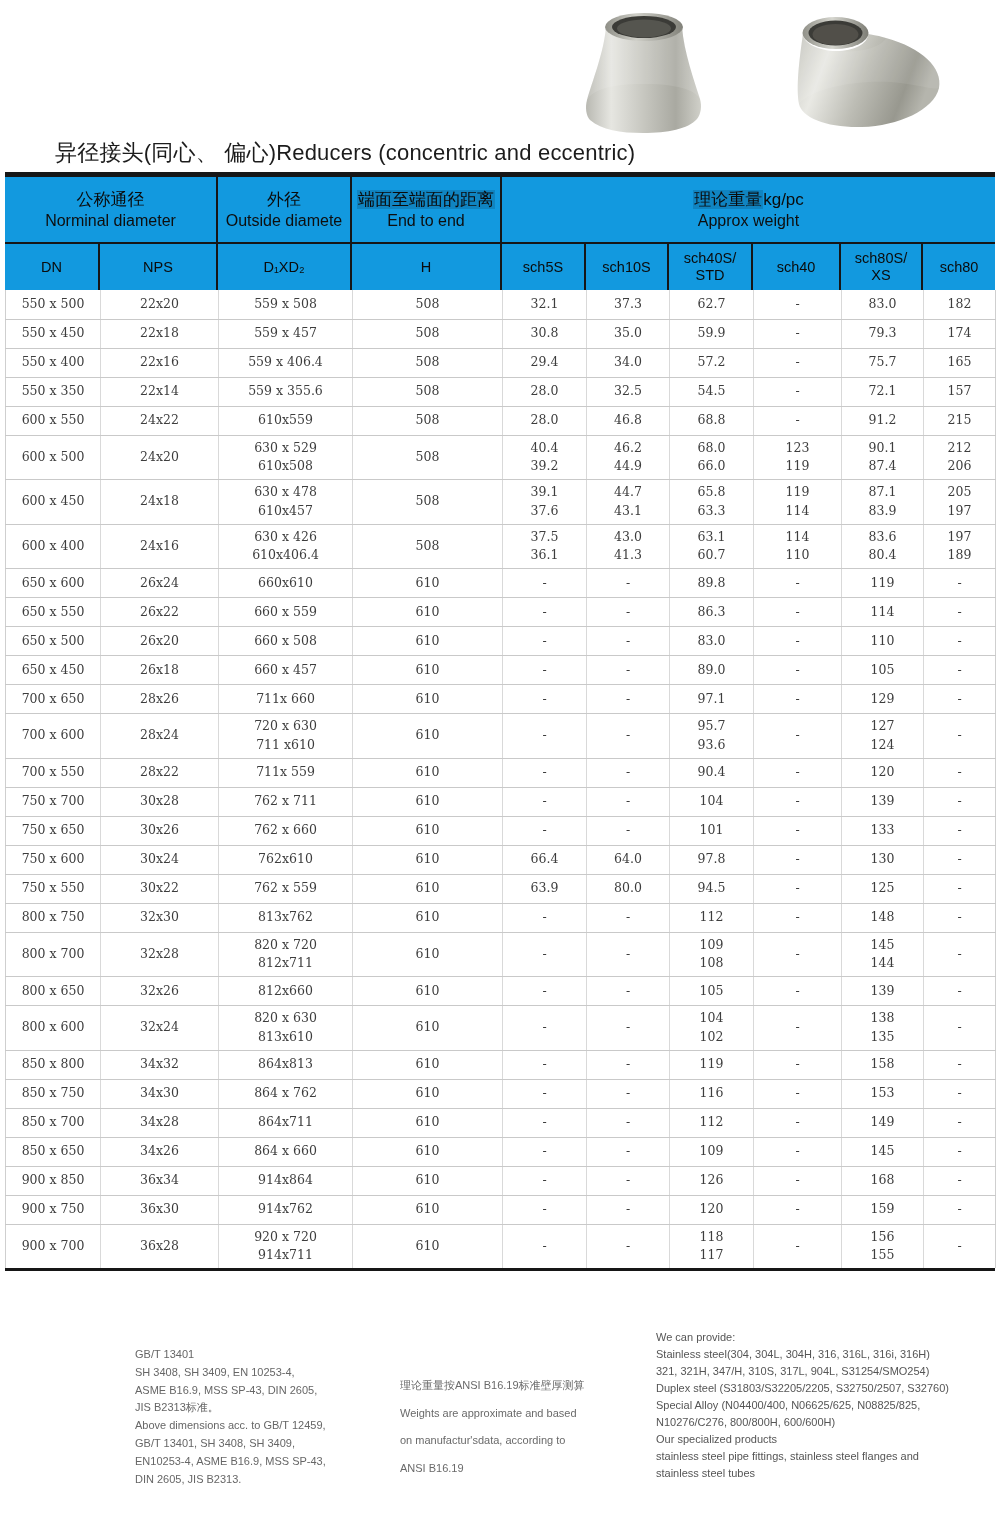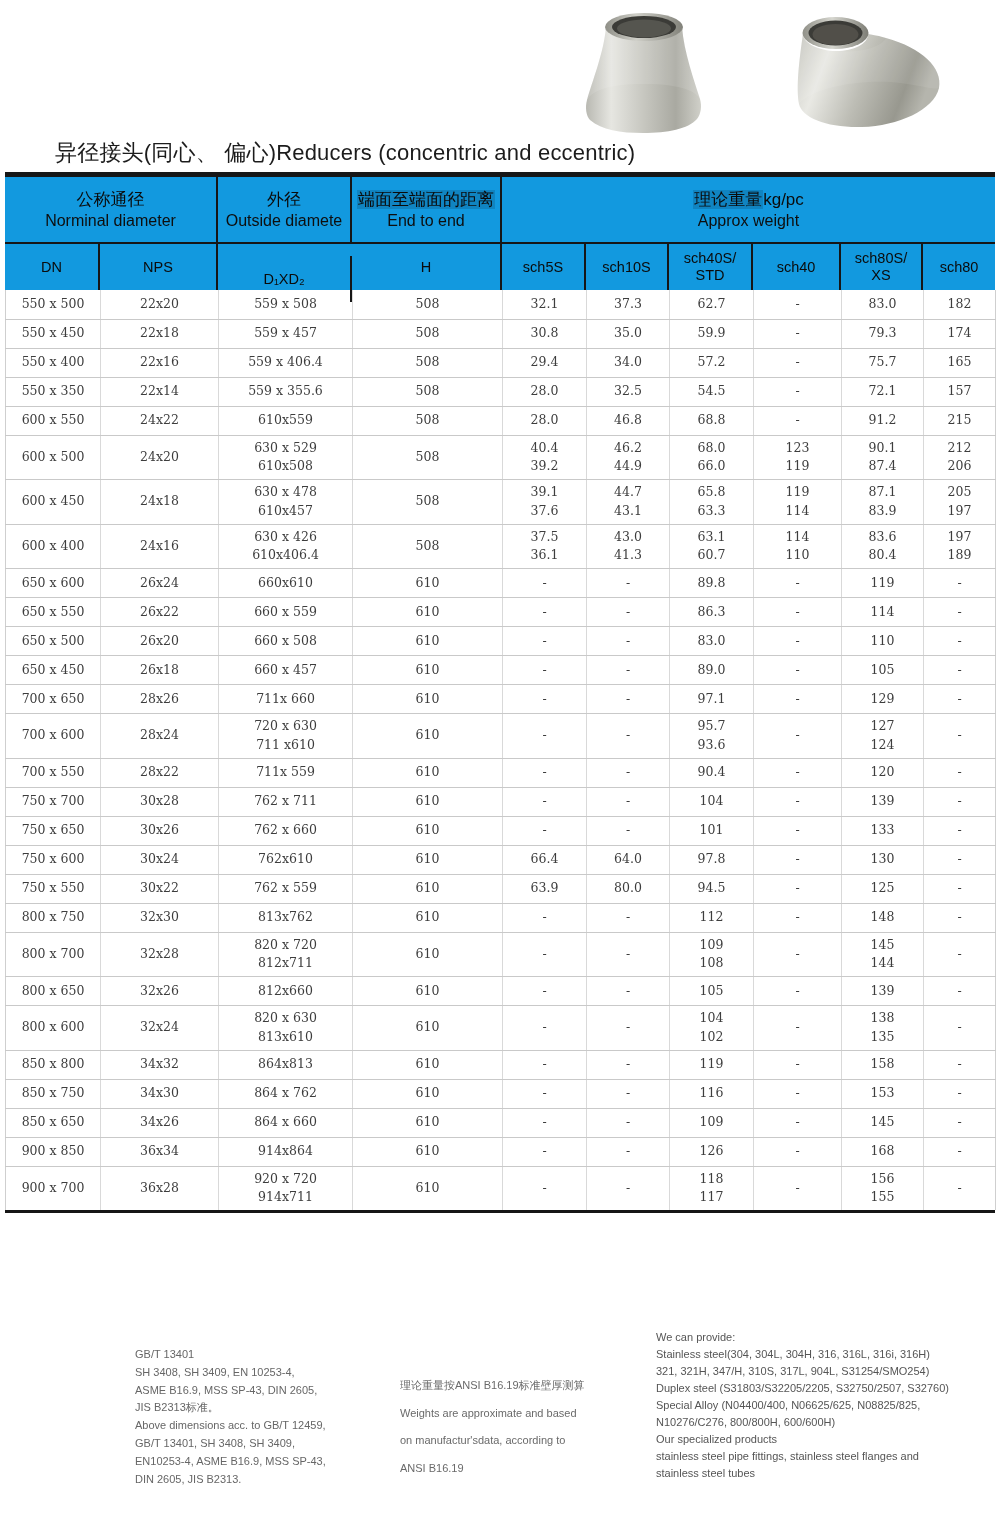--- a/index.html
+++ b/index.html
@@ -135,21 +135,21 @@
             <div class="gh-en">End to end</div>
           </div>
           <div class="gh-cell" style="width: 493px;">
             <div class="gh-zh"><span class="hl">理论重量</span><span>kg/pc</span></div>
             <div class="gh-en">Approx weight</div>
           </div>
         </div>
       <div class="ch-row">
           <div class="ch-cell" style="width: 95px; text-align: right;">DN</div>
           <div class="ch-cell" style="width: 118px;">NPS</div>
-          <div class="ch-cell" style="width: 134px; margin-top: 12px;">D₁XD₂</div>
+          <div class="ch-cell" style="width: 134px;">D₁XD₂</div>
           <div class="ch-cell" style="width: 150px;">H</div>
           <div class="ch-cell" style="width: 84px;">sch5S</div>
           <div class="ch-cell" style="width: 83px;">sch10S</div>
           <div class="ch-cell" style="width: 84px;">sch40S/
 STD</div>
           <div class="ch-cell" style="width: 88px;">sch40</div>
           <div class="ch-cell" style="width: 82px;">sch80S/
 XS</div>
           <div class="ch-cell" style="width: 72px;">sch80</div>
         </div>
@@ -492,20 +492,32 @@
             <td>864 x 762</td>
             <td>610</td>
             <td>-</td>
             <td>-</td>
             <td>116</td>
             <td>-</td>
             <td>153</td>
             <td>-</td>
           </tr>
           <tr>
+            <td>850 x 700</td>
+            <td>34x28</td>
+            <td>864x711</td>
+            <td>610</td>
+            <td>-</td>
+            <td>-</td>
+            <td>112</td>
+            <td>-</td>
+            <td>149</td>
+            <td>-</td>
+          </tr>
+          <tr>
             <td>850 x 650</td>
             <td>34x26</td>
             <td>864 x 660</td>
             <td>610</td>
             <td>-</td>
             <td>-</td>
             <td>109</td>
             <td>-</td>
             <td>145</td>
             <td>-</td>
@@ -513,20 +525,32 @@
           <tr>
             <td>900 x 850</td>
             <td>36x34</td>
             <td>914x864</td>
             <td>610</td>
             <td>-</td>
             <td>-</td>
             <td>126</td>
             <td>-</td>
             <td>168</td>
+            <td>-</td>
+          </tr>
+          <tr>
+            <td>900 x 750</td>
+            <td>36x30</td>
+            <td>914x762</td>
+            <td>610</td>
+            <td>-</td>
+            <td>-</td>
+            <td>120</td>
+            <td>-</td>
+            <td>159</td>
             <td>-</td>
           </tr>
           <tr>
             <td>900 x 700</td>
             <td>36x28</td>
             <td>920 x 720
 914x711</td>
             <td>610</td>
             <td>-</td>
             <td>-</td>

